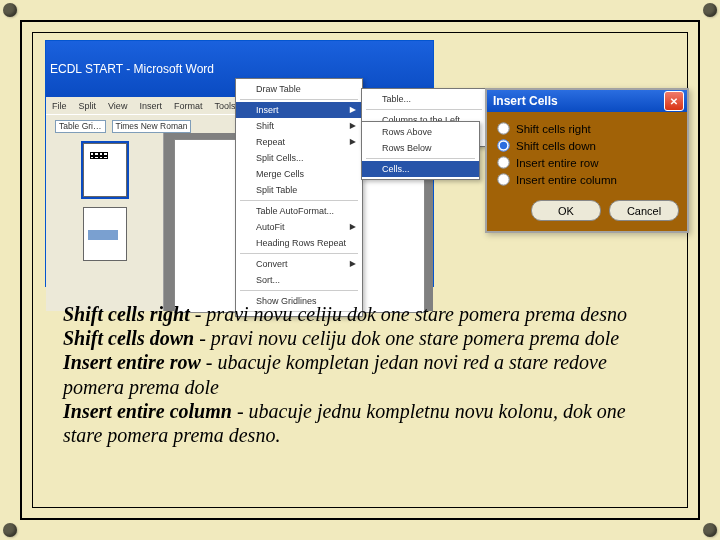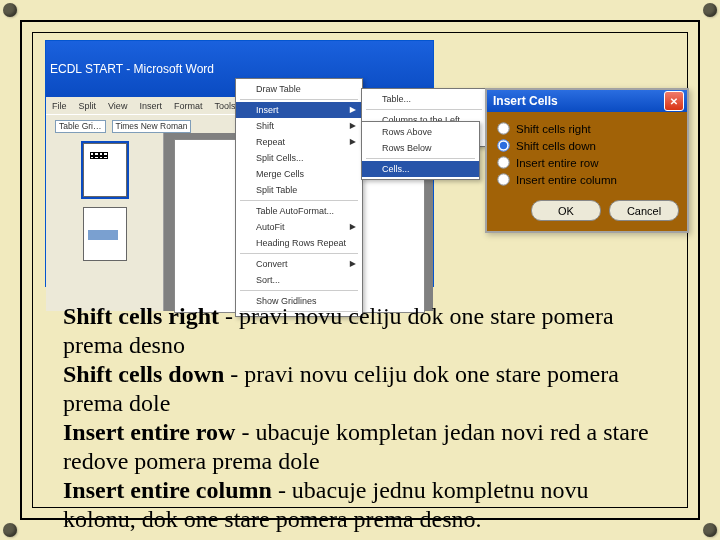--- a/index.html
+++ b/index.html
@@ -109,21 +109,21 @@
 }
 .dialog .dbody { padding:8px 10px 4px;}
 .dialog .opt { display:flex; align-items:center; gap:6px; margin:2px 0 4px; font-size:11.5px;}
 .dialog .opt input { margin:0; transform:scale(0.95); accent-color:#2a6de0;}
 .dialog .dbtns { display:flex; justify-content:flex-end; gap:8px; padding:6px 8px 10px;}
 .dialog .dbtns button { width:70px; height:21px; font-size:11px; border:1px solid #888; background:#ece9d8; border-radius:10px;}
 
 
 .explain {
   position:absolute; left:18px; right:14px; top:262px;
-  font-family: "Times New Roman", serif; font-size:24px; line-height:1.21; color:#000;
+  font-family: "Times New Roman", serif; font-size:20px; line-height:1.21; color:#000;font-style:italic;
 }
 .explain b { font-weight:bold; }
 </style>
 </head>
 <body>
 <div class="stage">
   <div class="corner tl"></div>
     <div class="corner tr"></div>
   <div class="corner bl"></div>
     <div class="corner br"></div>

